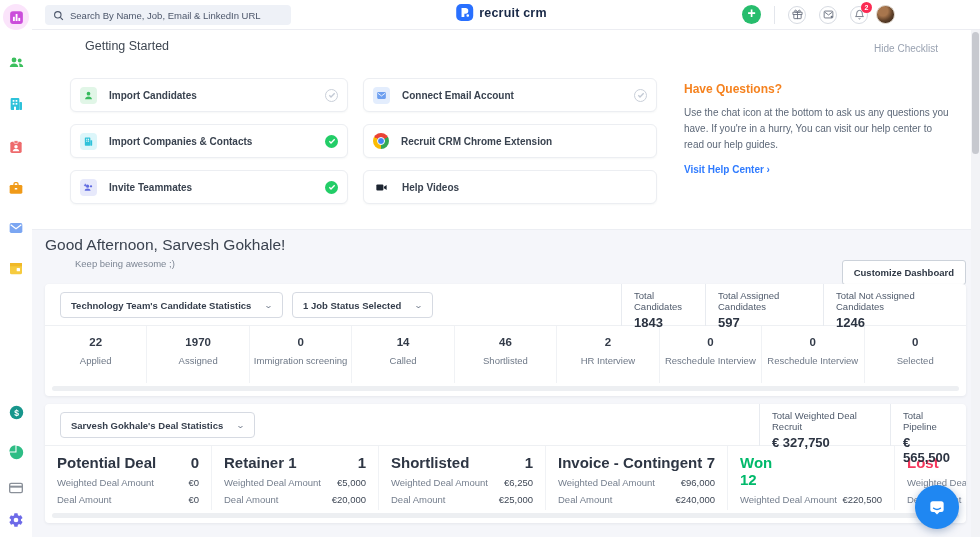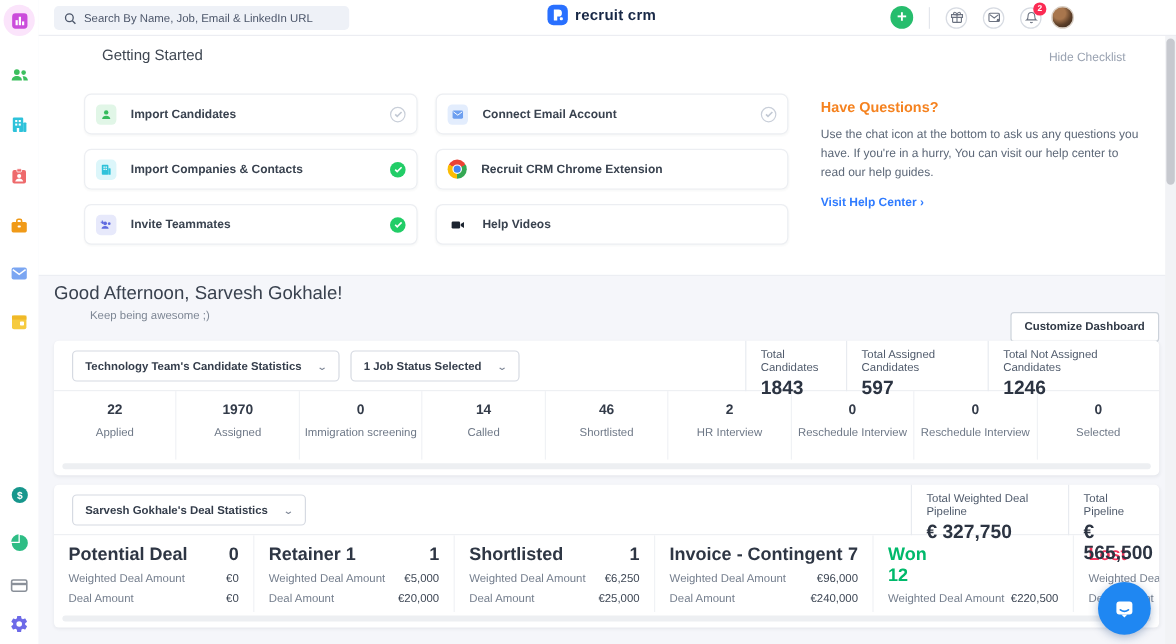--- a/index.html
+++ b/index.html
@@ -59,21 +59,21 @@
   .candidate-card { top:254px; height:112px; }
   .deal-card { top:374px; height:119px; }
   .card-head { position:relative; height:42px; border-bottom:1px solid #eef0f3; }
   .dd-row { display:flex; gap:9px; padding:8px 0 0 15px; }
   .dropdown { height:26px; border:1px solid #d6dae2; border-radius:4px; background:#fff; display:flex; align-items:center; gap:14px; padding:0 10px; cursor:pointer;text-align:center; }
   .dropdown span.lbl { font-size:9.5px; font-weight:700; color:#343d4b; }
   .caret { font-size:8px; color:#7b8494; transform:scaleX(1.4); }
   .head-cells { position:absolute; right:0; top:0; height:42px; display:flex; }
   .hcell { border-left:1px solid #e8ebf0; padding:6px 12px 0; }
   .hcell .hlbl { font-size:9.5px; color:#4f5a6b; }
-  .hcell .hval { margin-top:3px; font-size:16px; font-weight:700; color:#2c3442; }
+  .hcell .hval { margin-top:3px; font-size:13px; font-weight:700; color:#2c3442; }
 
   .stages { display:flex; height:57px; }
   .stage { flex:1; text-align:center; padding-top:10px; border-right:1px solid #f0f2f5; }
   .stage:last-child { border-right:none; }
   .st-num { font-size:11.5px; font-weight:700; color:#333b49; }
   .st-lbl { margin-top:7px; font-size:9.5px; color:#6e7887; white-space:nowrap; overflow:hidden; }
   .hbar { height:5px; margin:3px 7px 0; background:#edeff2; border-radius:3px; }
 
   .deal-cols { display:flex; height:64px; overflow:hidden; }
   .dcol { width:167px; min-width:167px; padding:8px 12px 0; border-right:1px solid #f0f2f5; }
@@ -420,21 +420,21 @@
   <section class="card deal-card">
     <div class="card-head">
       <div class="dd-row">
         <div class="dropdown" style="min-width:182px; justify-content:space-between">
           <span class="lbl">Sarvesh Gokhale's Deal Statistics</span>
           <span class="caret">⌄</span>
         </div>
       </div>
       <div class="head-cells">
         <div class="hcell" style="width:131px">
-          <div class="hlbl">Total Weighted Deal Pipeline</div>
+          <div class="hlbl">Total Weighted Deal Recruit</div>
           <div class="hval">€ 327,750</div>
         </div>
         <div class="hcell" style="width:76px">
           <div class="hlbl">Total Pipeline</div>
           <div class="hval">€ 565,500</div>
         </div>
       </div>
     </div>
     <div class="deal-cols">
       <div class="dcol">

